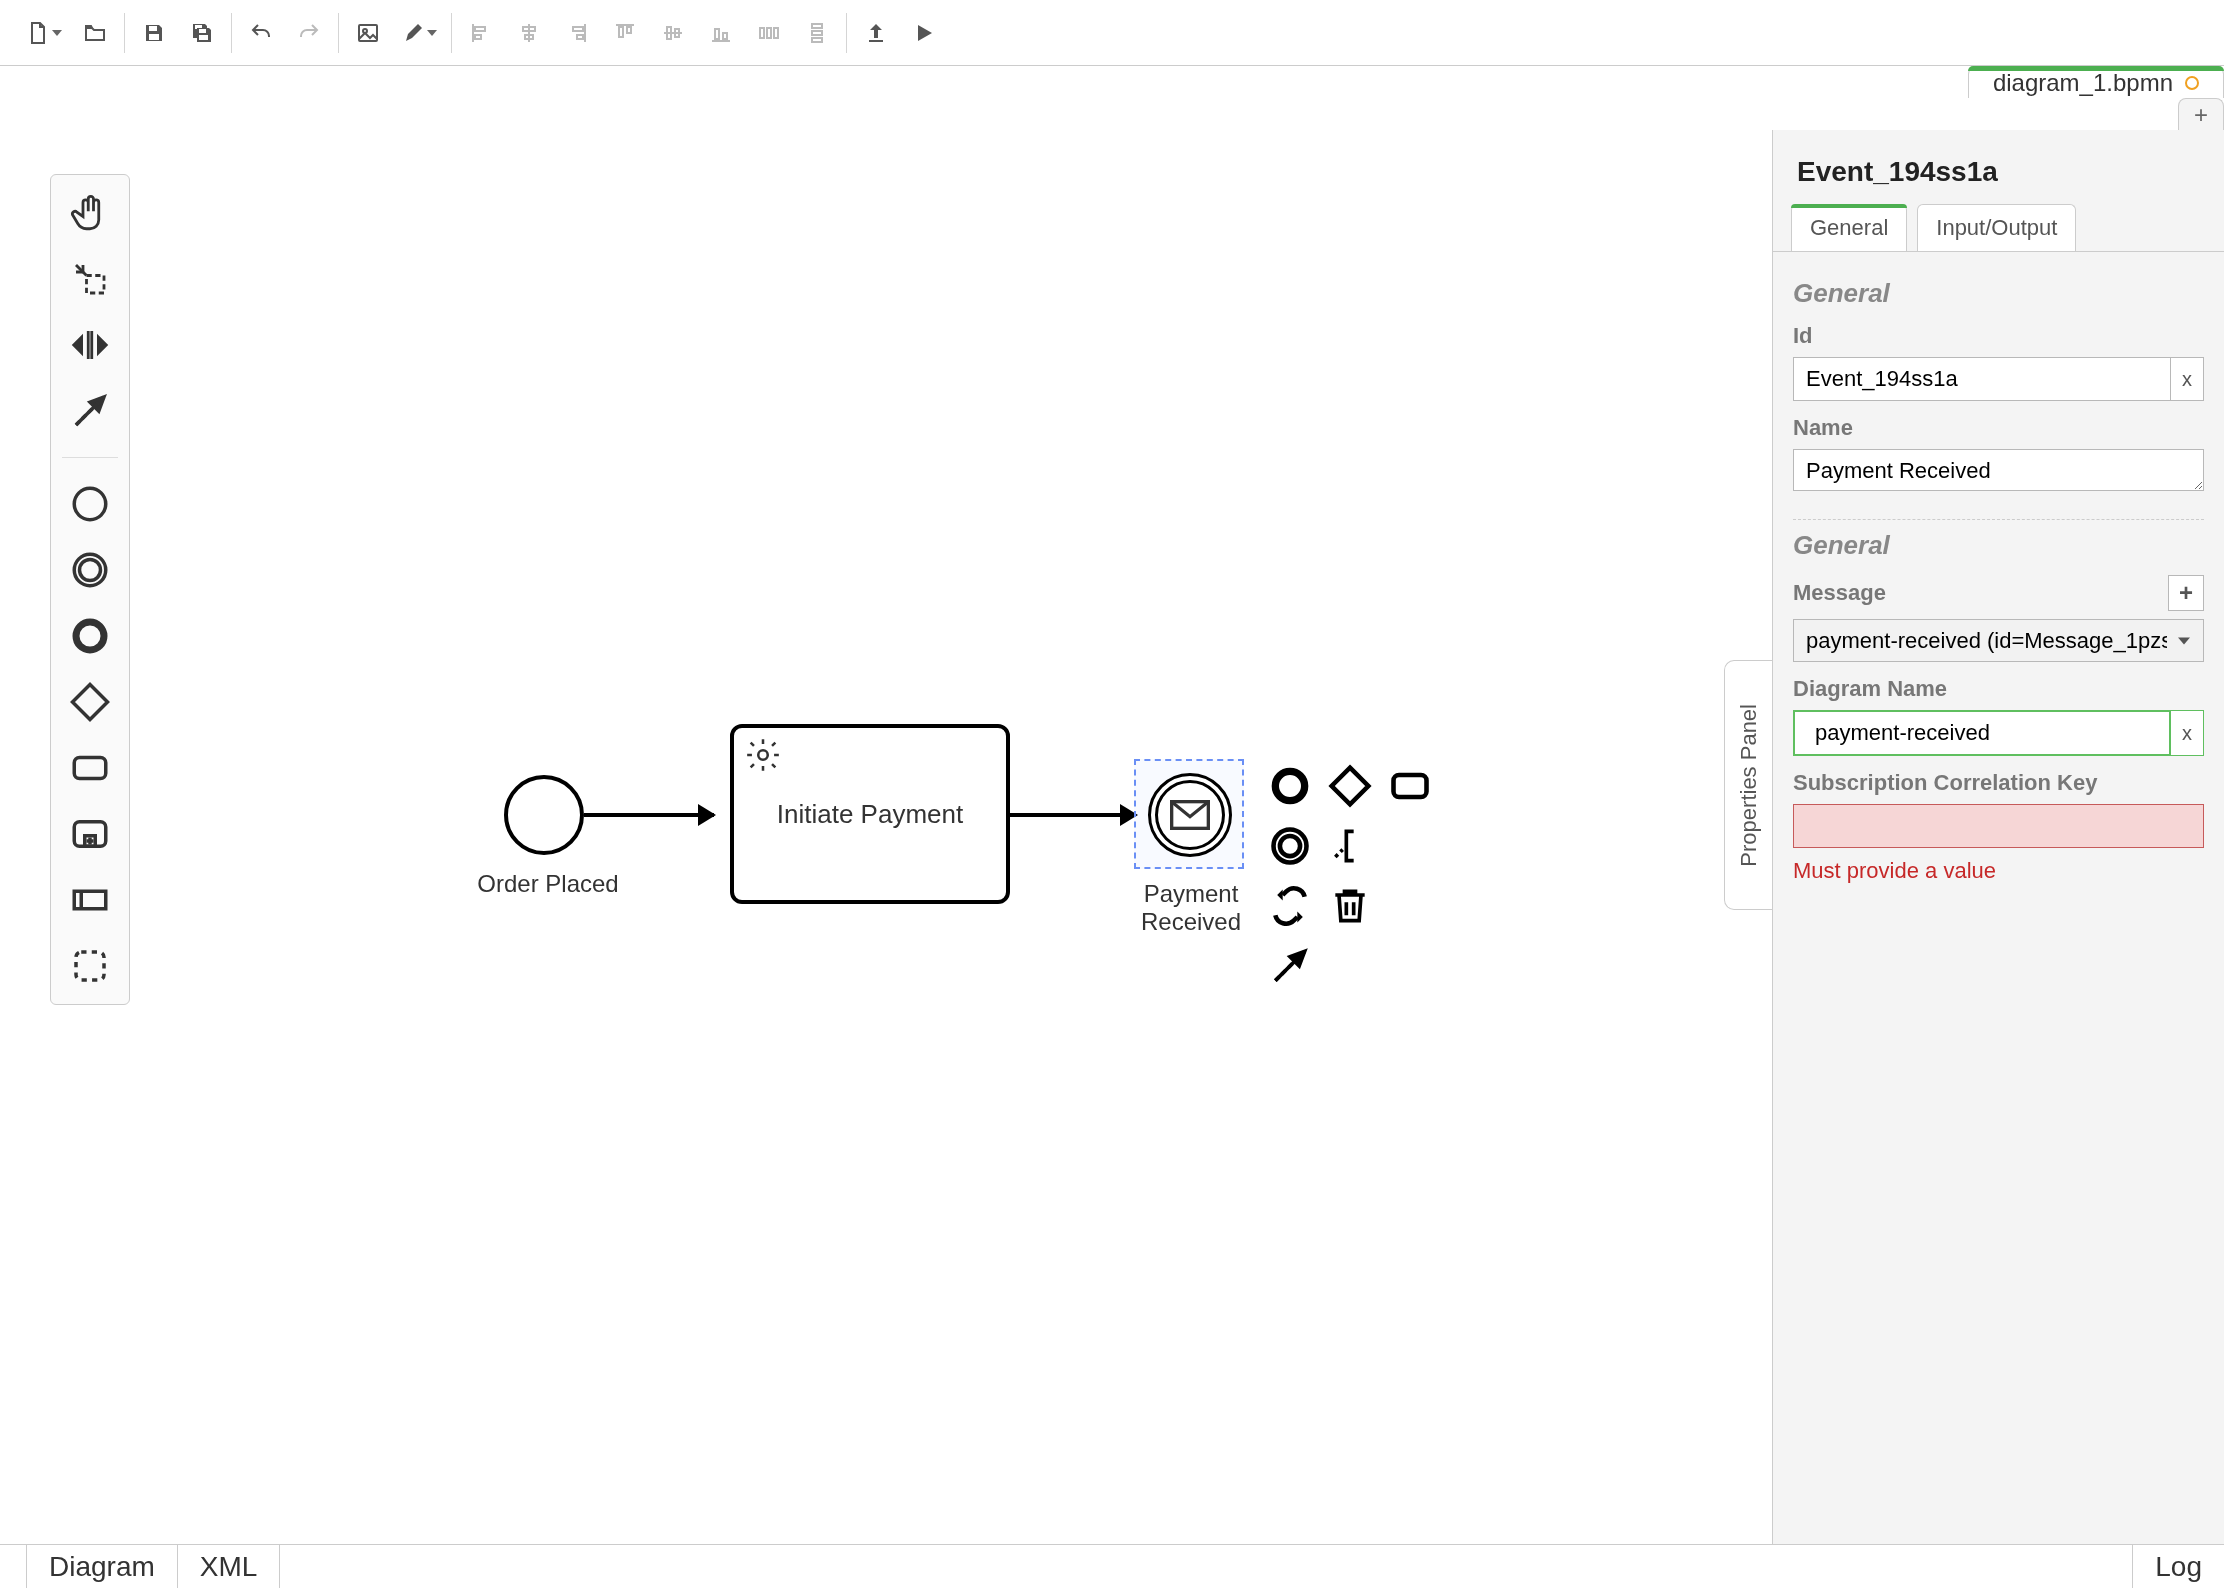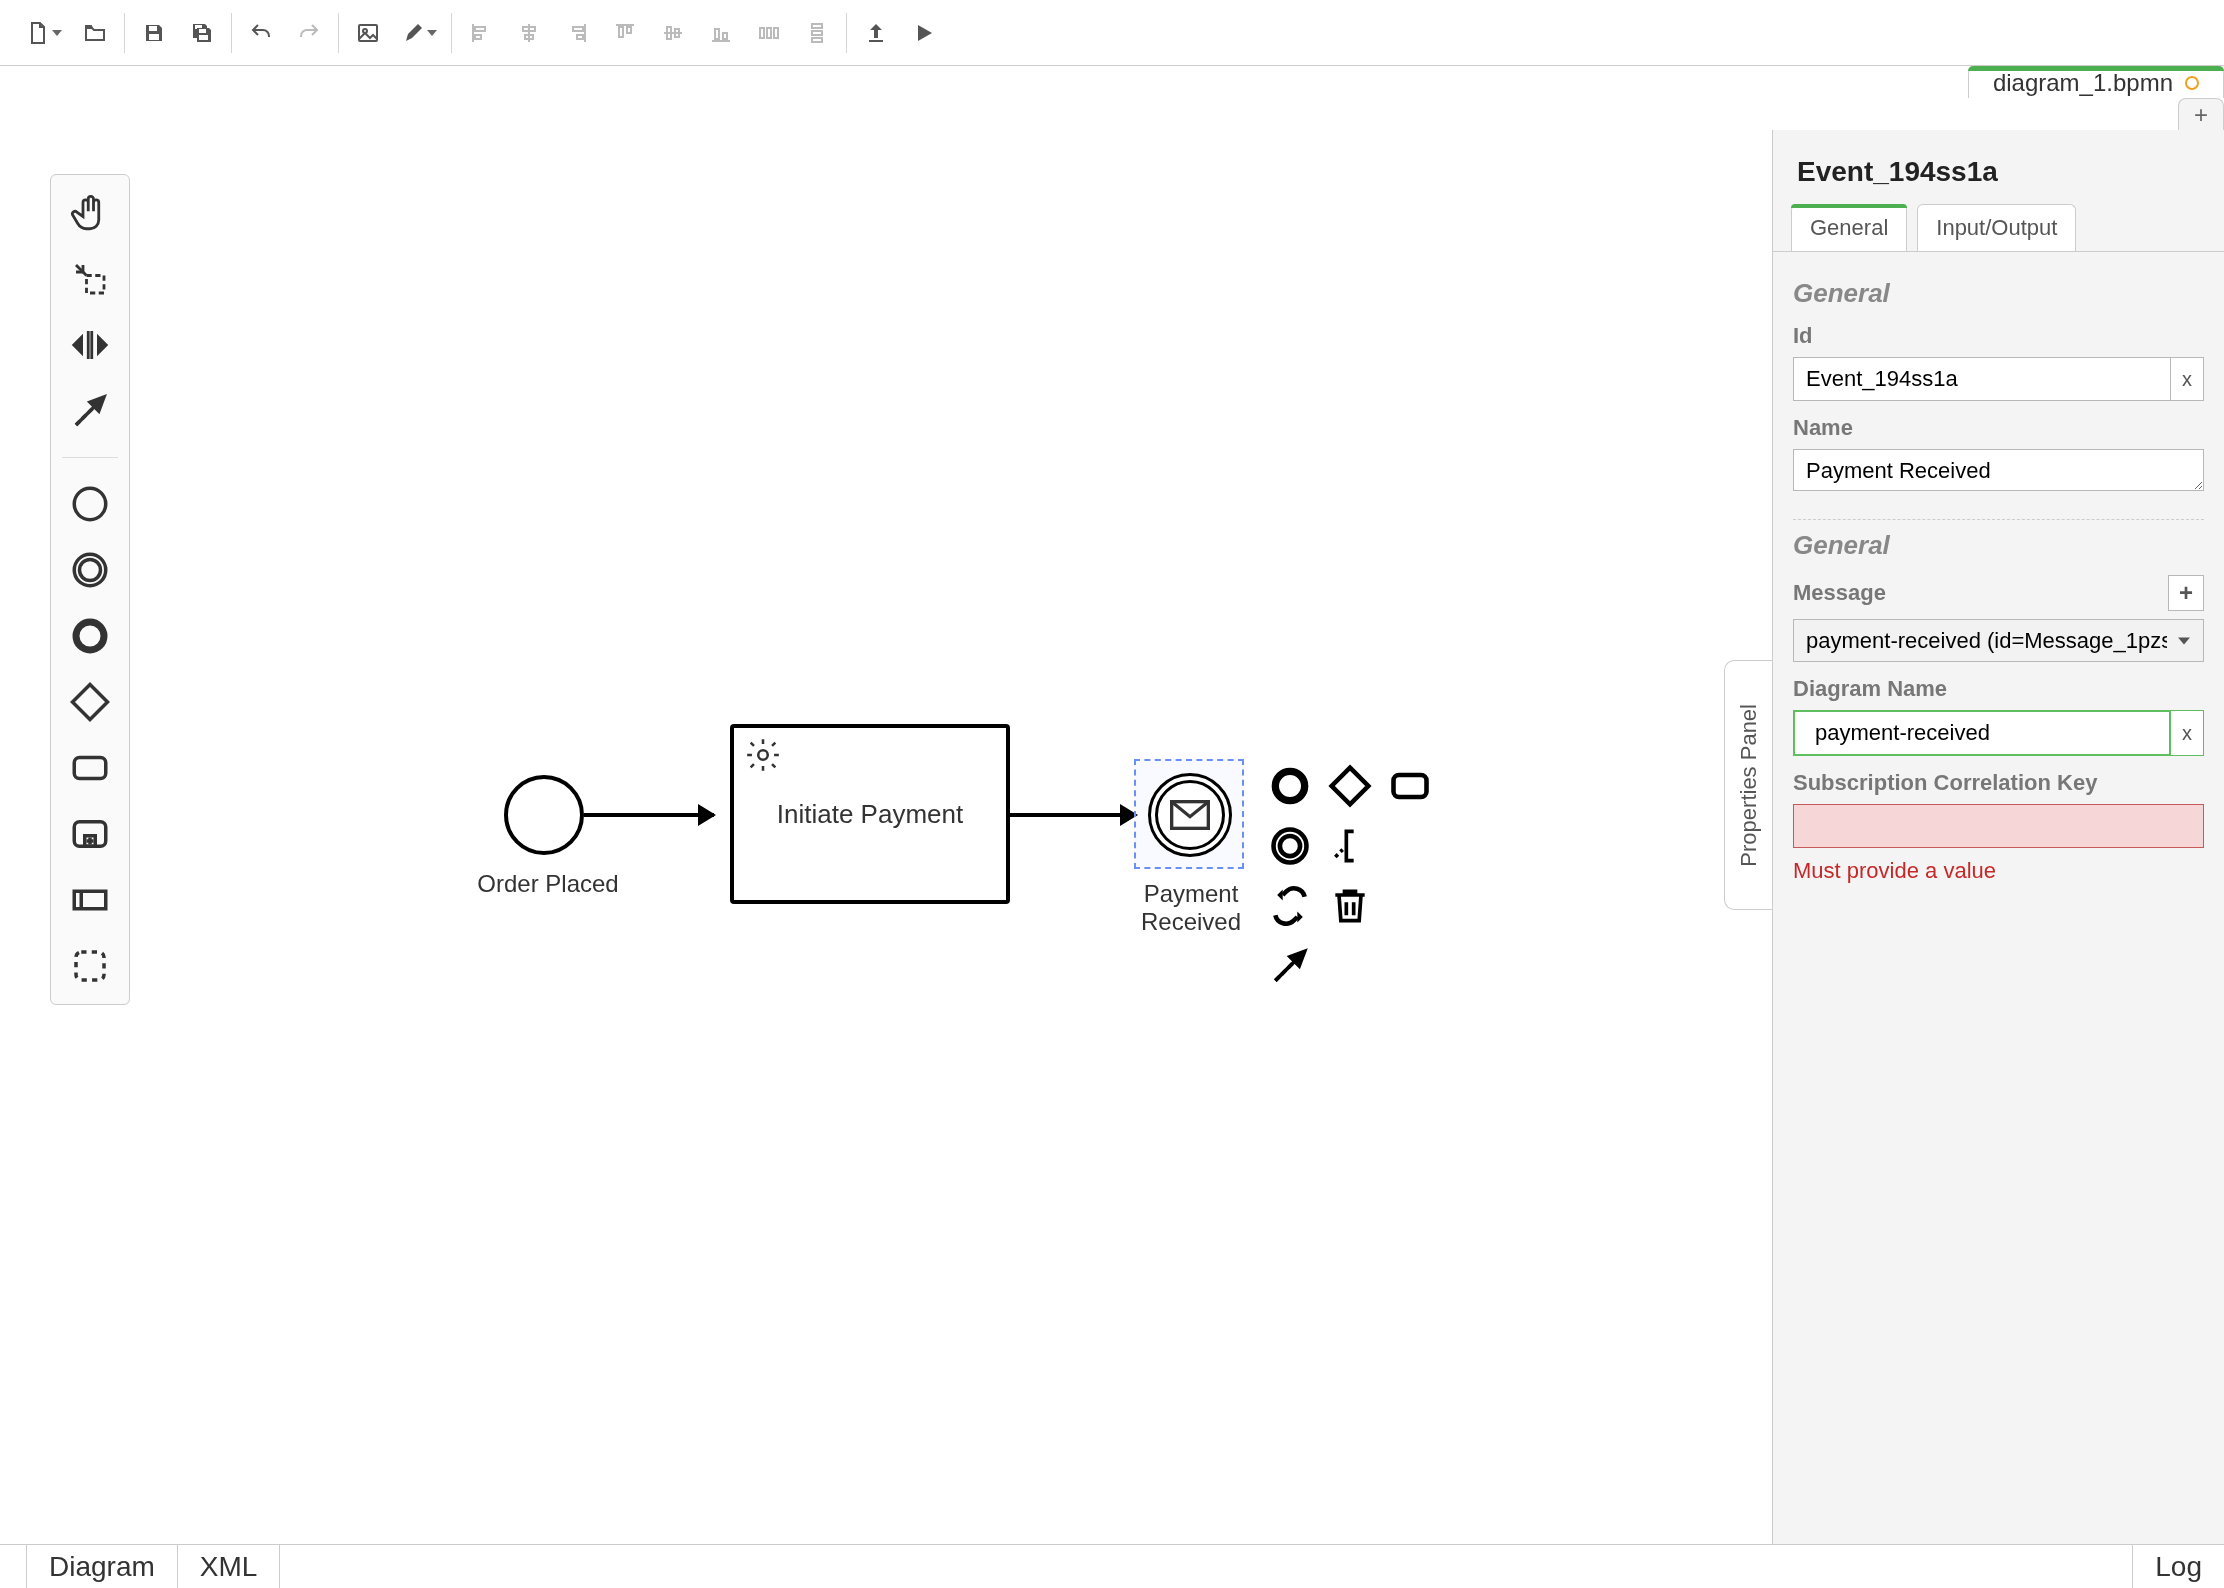--- a/index.html
+++ b/index.html
@@ -29,21 +29,21 @@
   .pal-item { width:56px; height:56px; display:flex; align-items:center; justify-content:center; cursor:pointer; }
   .pal-item svg { width:42px; height:42px; }
   .pal-sep { width:56px; height:1px; background:#ddd; margin:8px 0; }
 
   
   .minimap { position:absolute; top:44px; right:42px; width:80px; height:80px; border:1px solid #ccc; border-radius:6px; display:flex; align-items:center; justify-content:center; background:#fff; }
   .minimap svg { width:40px; height:40px; }
 
   
   .node-label { font-size:24px; text-align:center; position:absolute; }
-  .task-box { position:absolute; border:4px solid #000; border-radius:4px; background:#fff; display:flex; align-items:center; justify-content:center; font-size:26px; }
+  .task-box { position:absolute; border:4px solid #000; border-radius:12px; background:#fff; display:flex; align-items:center; justify-content:center; font-size:26px; }
   .task-box .gear { position:absolute; top:8px; left:10px; }
   .start-event { position:absolute; width:80px; height:80px; border:4px solid #000; border-radius:50%; background:#fff; }
   .catch-event { position:absolute; width:84px; height:84px; border-radius:50%; background:#fff; display:flex; align-items:center; justify-content:center; }
   .catch-event .ring1 { position:absolute; inset:0; border:3px solid #000; border-radius:50%; }
   .catch-event .ring2 { position:absolute; inset:7px; border:3px solid #000; border-radius:50%; }
   .catch-event .env { position:relative; z-index:1; }
   .selection-box { position:absolute; border:2px dashed #6a8ff5; background:rgba(120,150,255,0.05); }
 
   
   .seqflow { position:absolute; height:4px; background:#000; }

